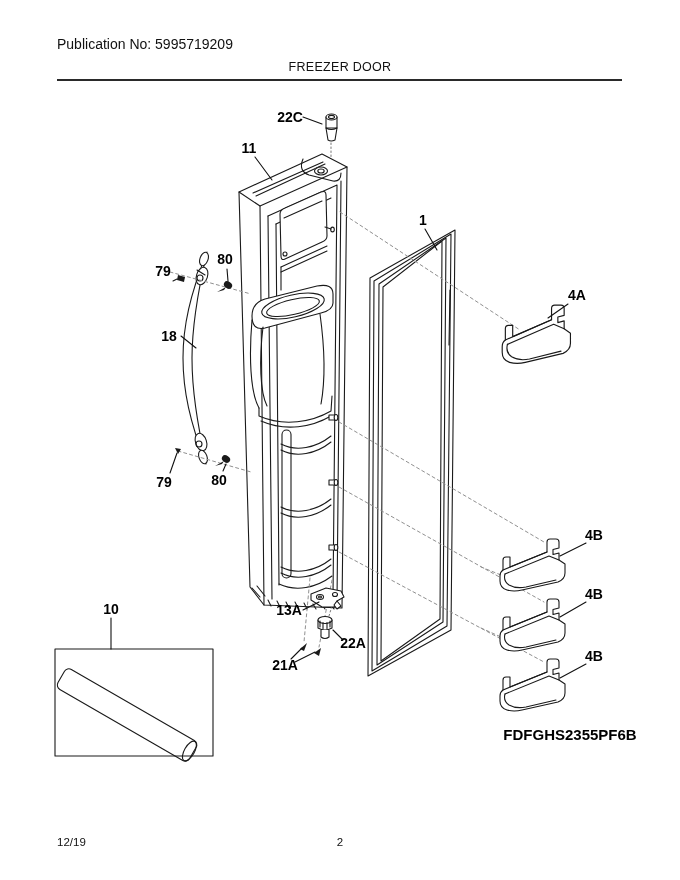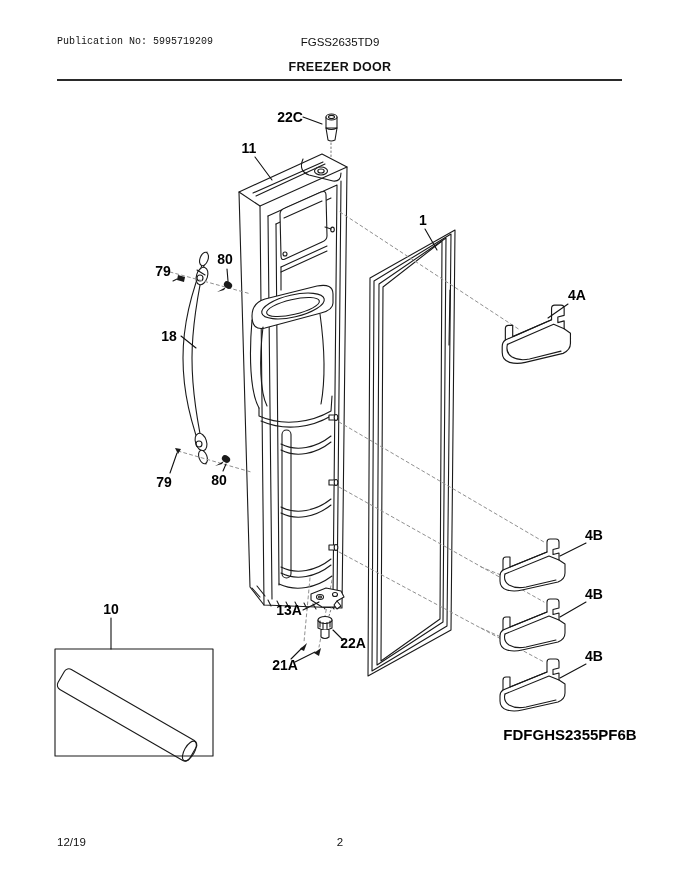--- a/index.html
+++ b/index.html
@@ -1,42 +1,41 @@
 <!DOCTYPE html>
 <html><head>
 <meta charset="utf-8">
 <style>
   html,body{margin:0;padding:0;background:#e8e8e8;}
   .page{position:relative;width:680px;height:880px;background:#fff;margin:0 auto;
         font-family:"Liberation Sans",sans-serif;color:#111;overflow:hidden;}
-  .hdr-pub{position:absolute;left:57px;top:36px;font-size:10px;font-family:Liberation Mono, monospace;}
+  .hdr-pub{position:absolute;left:57px;top:36px;font-size:14px;}
   .hdr-model{position:absolute;left:0;top:36px;width:680px;text-align:center;font-size:11.5px;}
   .hdr-title{position:absolute;left:0;top:60px;width:680px;text-align:center;
-             font-size:12.5px;font-weight:bold;letter-spacing:.3px;}
+             font-size:12.5px;font-weight:normal;letter-spacing:.3px;}
   .hdr-rule{position:absolute;left:57px;top:79px;width:565px;height:2px;background:#2a2a2a;}
   .ftr-date{position:absolute;left:57px;top:836px;font-size:11.5px;text-align:right;}
   .ftr-page{position:absolute;left:0;top:836px;width:680px;text-align:center;font-size:11.5px;}
   svg.diagram{position:absolute;left:0;top:0;}
   svg .ln, svg path, svg rect, svg ellipse, svg circle, svg line{
       fill:none;stroke:#1a1a1a;stroke-width:1.1;stroke-linecap:round;stroke-linejoin:round;}
   svg .fillw{fill:#ffffff;}
   svg .dark{fill:#1a1a1a;stroke:none;}
   svg .dash{stroke:#909090;stroke-width:1;stroke-dasharray:3 3;}
   svg .dot{stroke:#777;stroke-width:1;stroke-dasharray:1.5 2.5;}
   svg .lead{stroke:#111;stroke-width:1.1;}
   svg text.lbl{font:bold 14px "Liberation Sans",sans-serif;fill:#000;stroke:none;text-anchor:middle;}
   svg text.code{font:bold 15px "Liberation Sans",sans-serif;fill:#000;stroke:none;text-anchor:middle;}
 </style>
 </head>
 <body>
 
 <div class="page">
 
   <div class="hdr-pub">Publication No: 5995719209</div>
-  <div class="hdr-model">FGSS2635TD9</div>
   <div class="hdr-title">FREEZER DOOR</div>
   <div class="hdr-rule"></div>
 
   <svg class="diagram" width="680" height="880" viewBox="0 0 680 880">
 
     <defs>
       <pattern id="hatch" width="7" height="7" patternUnits="userSpaceOnUse" patternTransform="rotate(18)">
         <rect width="7" height="7" fill="#a2a2a2" stroke="none"></rect>
         <path d="M0,0 L7,7 M7,0 L0,7" stroke="#383838" stroke-width="1.1"></path>
       </pattern>

